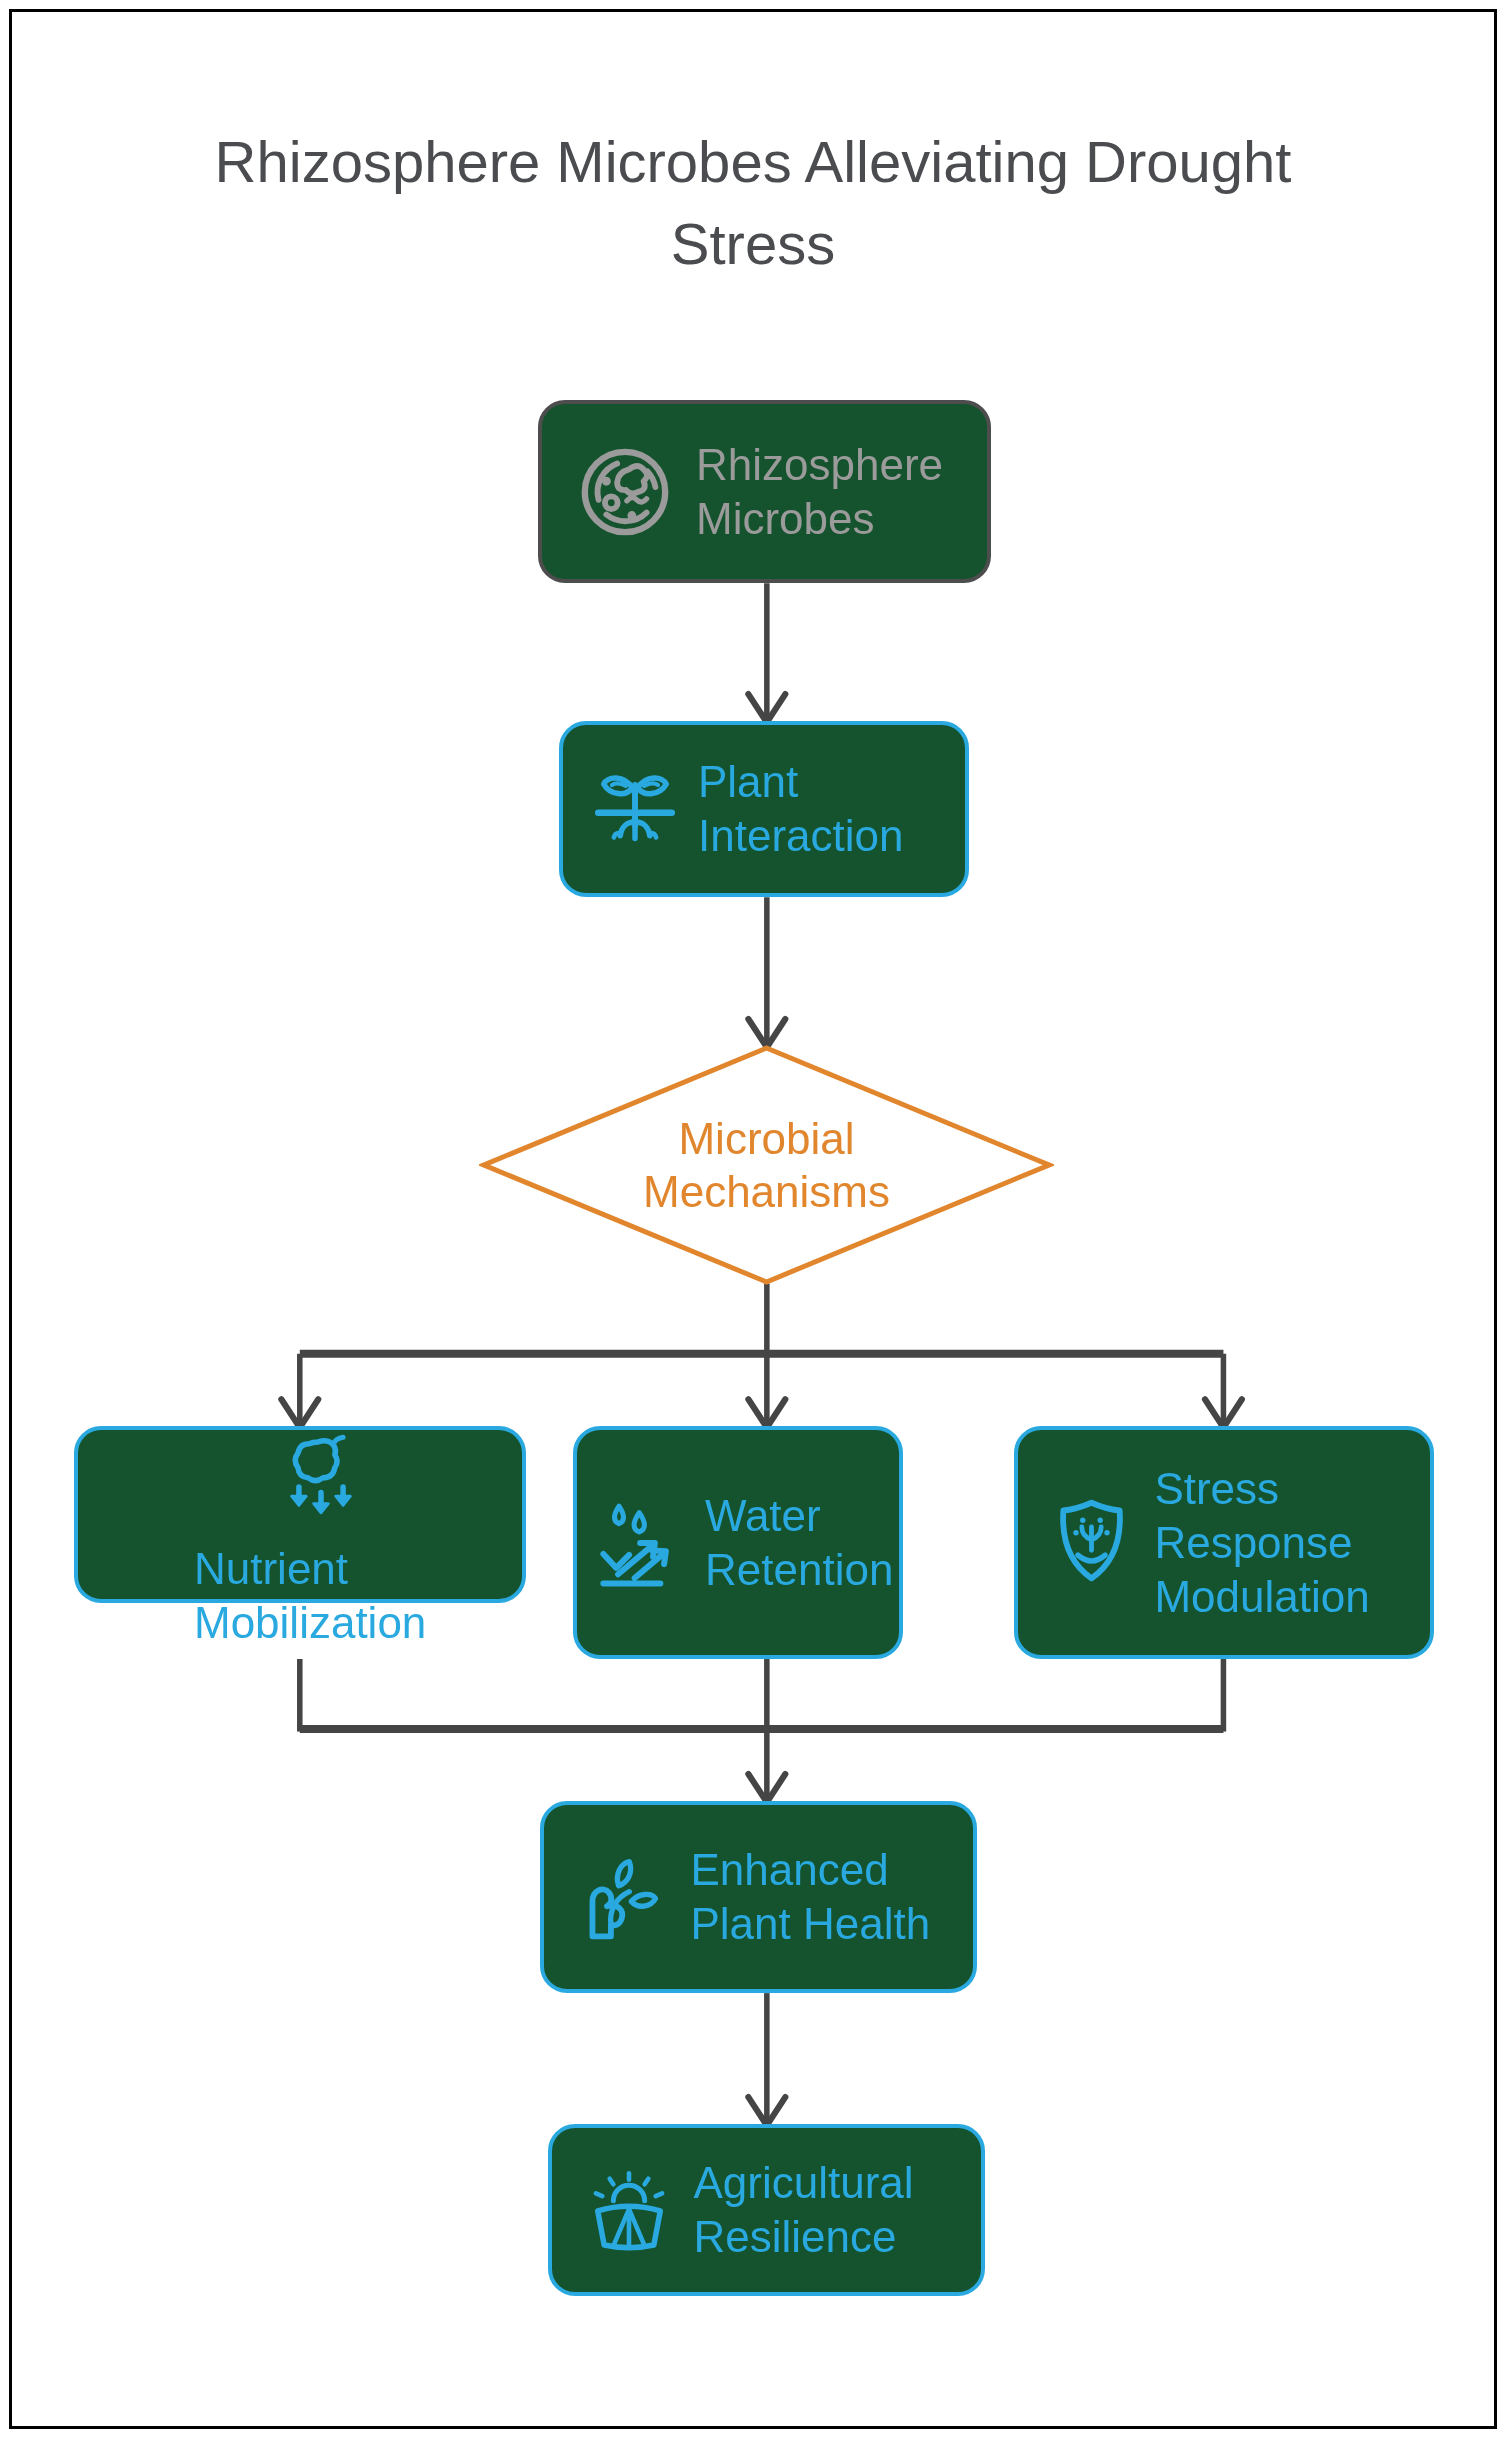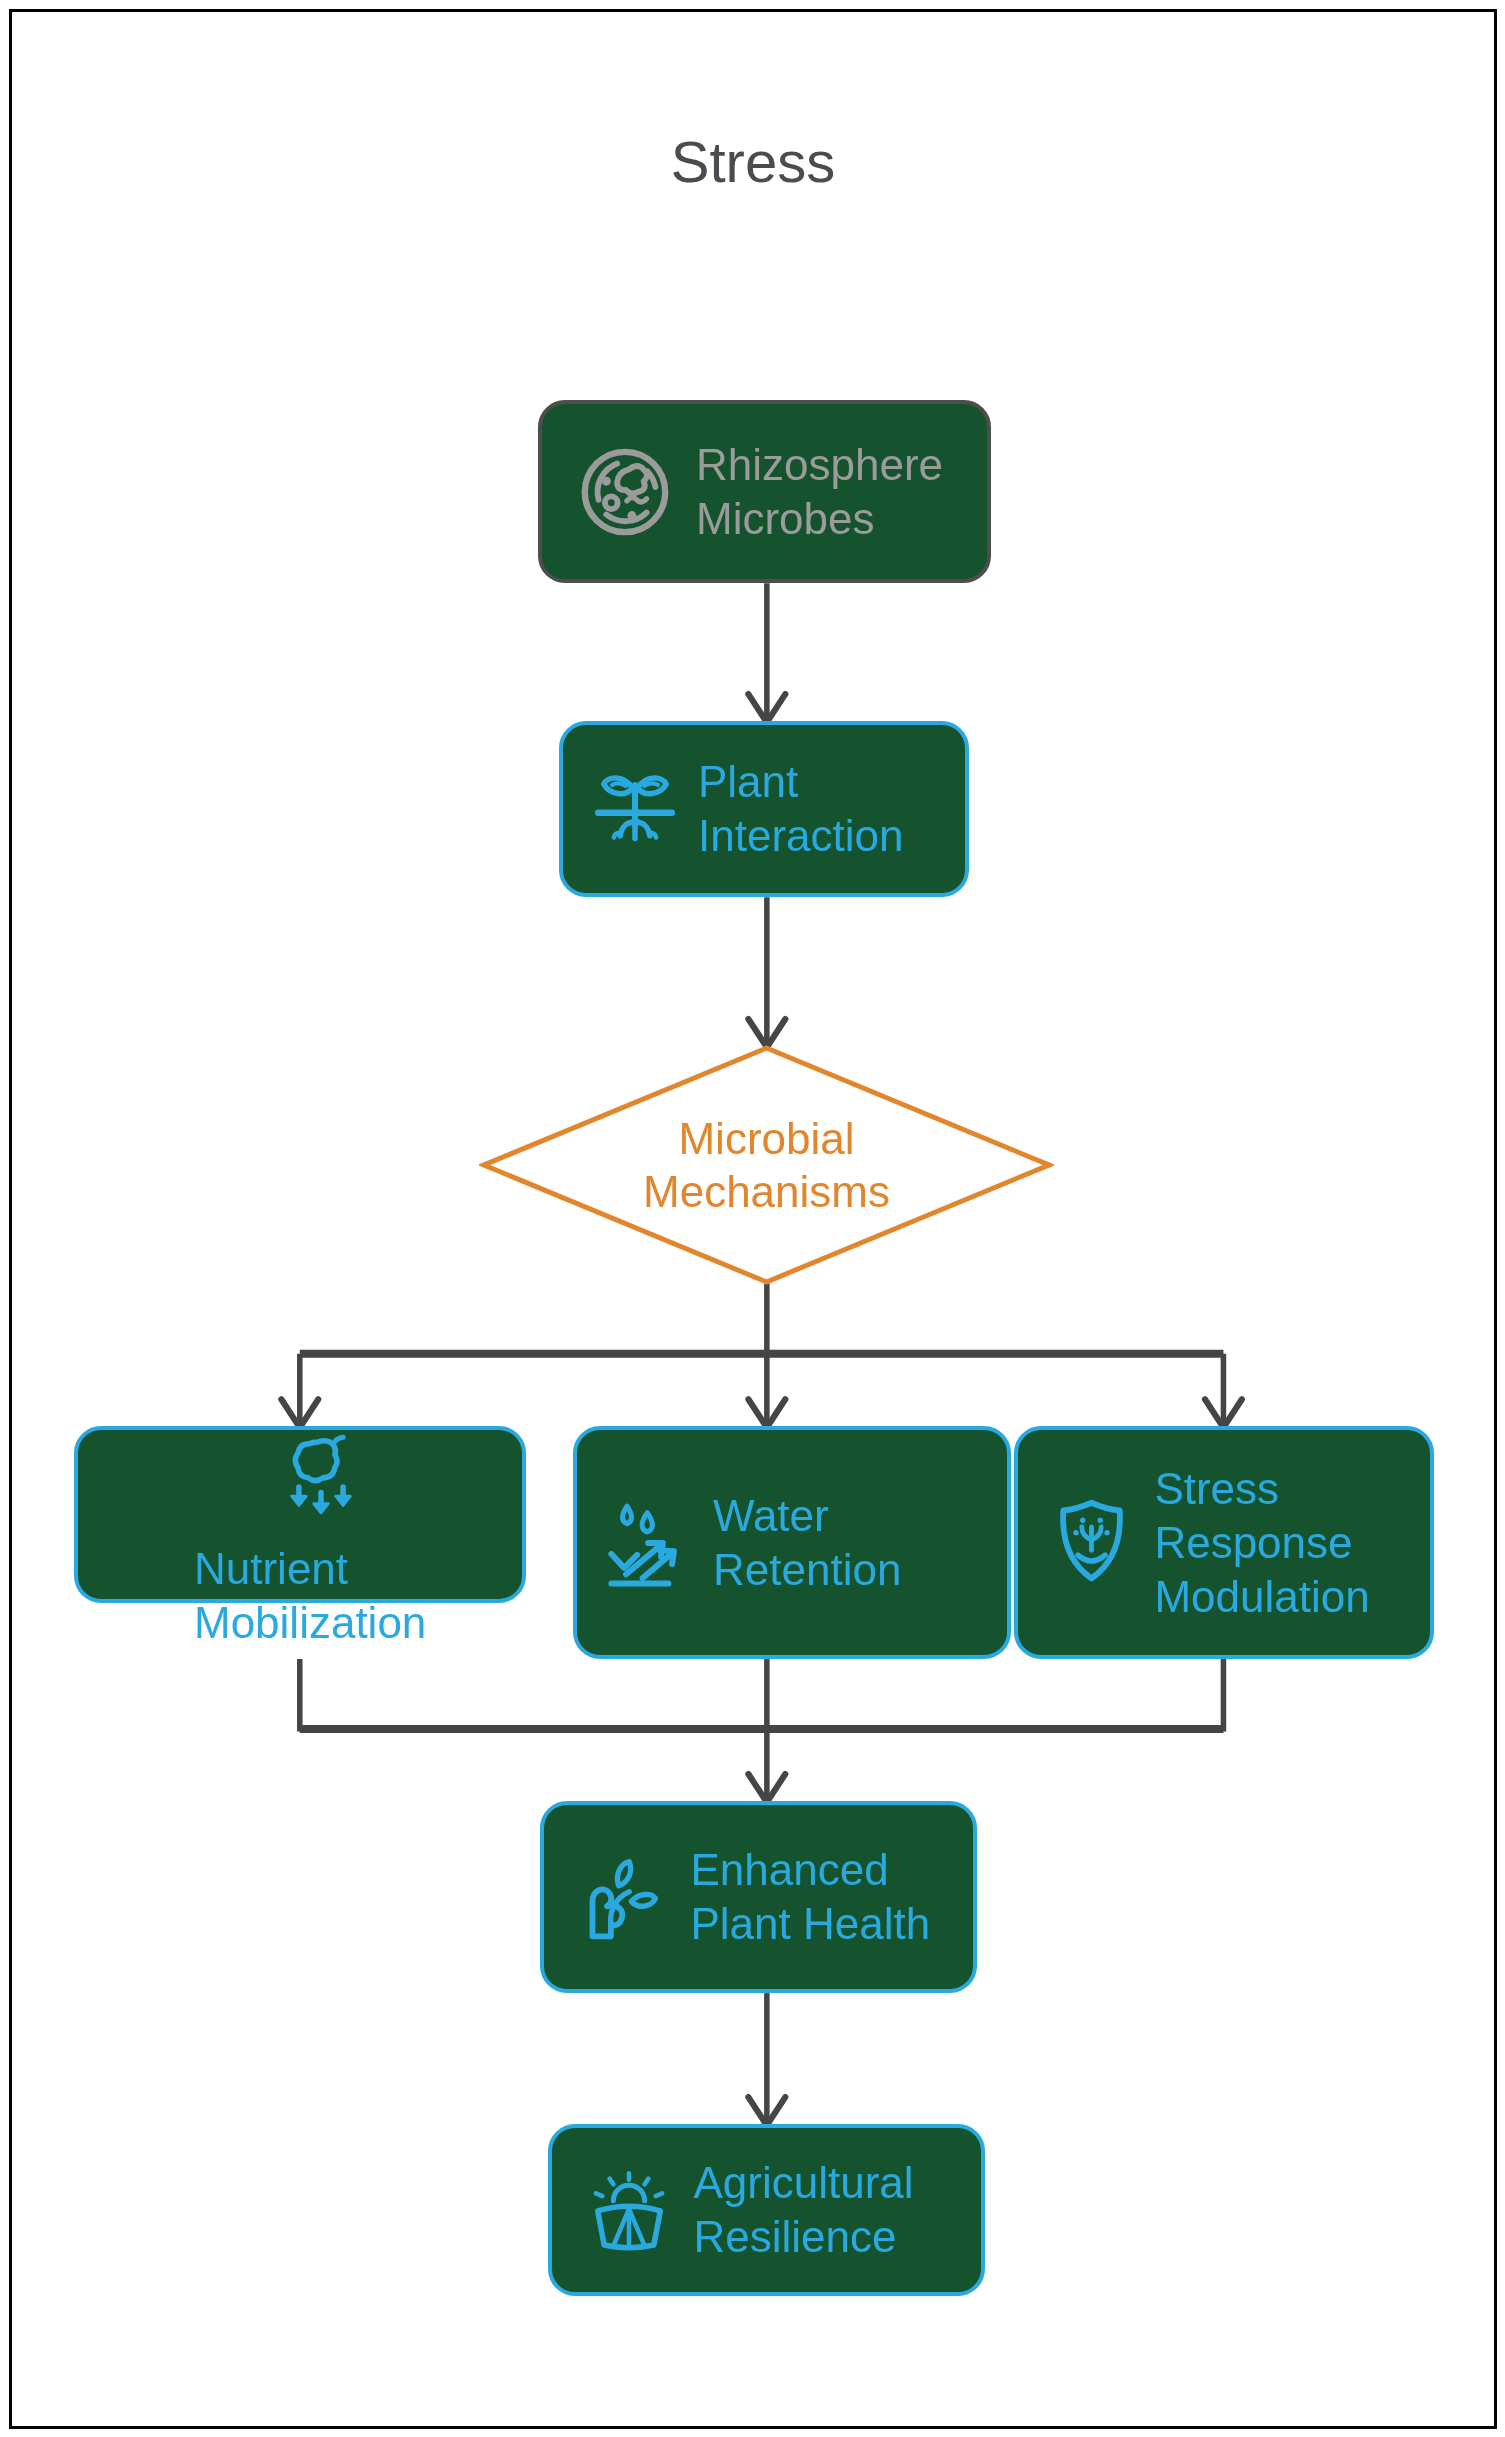--- a/index.html
+++ b/index.html
@@ -40,37 +40,38 @@
   #node-plant .label{width:261px;}
   #diamond-wrap    {position:absolute; left:479px; top:1043px; width:575px; height:244px; z-index:2;}
   #diamond-label{
     position:absolute; left:479px; top:1043px; width:575px; height:244px; z-index:3;
     display:flex; align-items:center; justify-content:center; text-align:center;
     color:var(--orange); font-size:44px; line-height:53px;
   }
   #diamond-label .label{width:271px;}
   #node-nutrient   {left:74px;  top:1426px; width:452px; height:177px; padding-left:42px; gap:19.7px;flex-direction:column;}
   #node-nutrient .label{width:254px;}
-  #node-water      {left:573px;  top:1426px; width:438px; height:233px; padding-left:27px; gap:17px;}
+  #node-water      {left:573px;  top:1426px; width:330px; height:233px; padding-left:19px; gap:17px;}
   #node-water .label{width:207px;}
   #node-stress     {left:1014px; top:1426px; width:420px; height:233px; padding-left:24.6px; gap:14.8px;}
   #node-stress .label{width:244px;}
   #node-enhanced   {left:540px;  top:1801px; width:437px; height:192px; padding-left:31px; gap:18.5px;}
   #node-enhanced .label{width:261px;}
   #node-agri       {left:548px;  top:2124px; width:437px; height:172px; padding-left:31px; gap:18.5px;}
   #node-agri .label{width:249px;}
 </style>
 </head>
 <body>
 
 <div id="canvas">
 
   <div class="frame"></div>
 
   <div class="title">
+    <div>Rhizosphere Microbes Alleviating Drought</div>
     <div>Stress</div>
   </div>
 
   <svg id="connectors" width="1506" height="2438" viewBox="0 0 2447 3962">
 
     <path class="shaft" d="M1246 948 V1168"></path>
     <path class="head" d="M1216 1128 L1246 1174 L1276 1128"></path>
 
     <path class="shaft" d="M1246 1458 V1694"></path>
     <path class="head" d="M1216 1656 L1246 1702 L1276 1656"></path>

